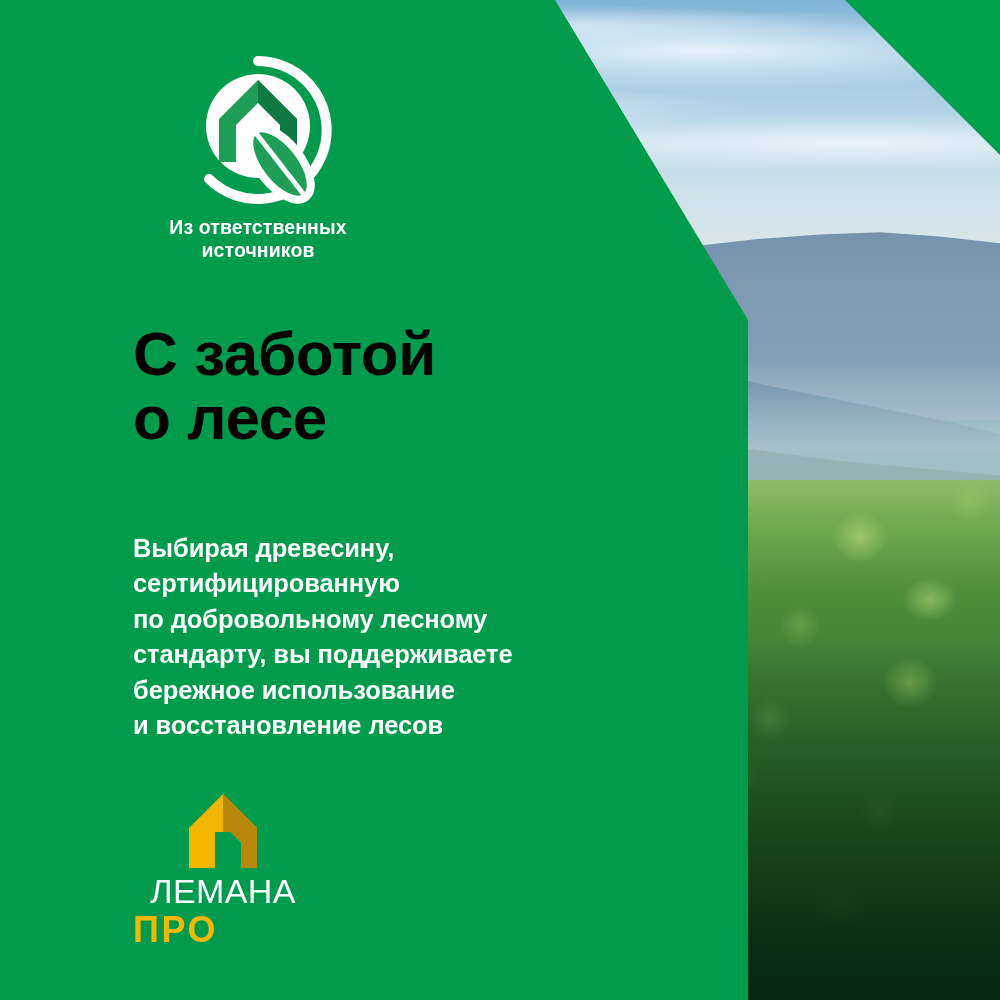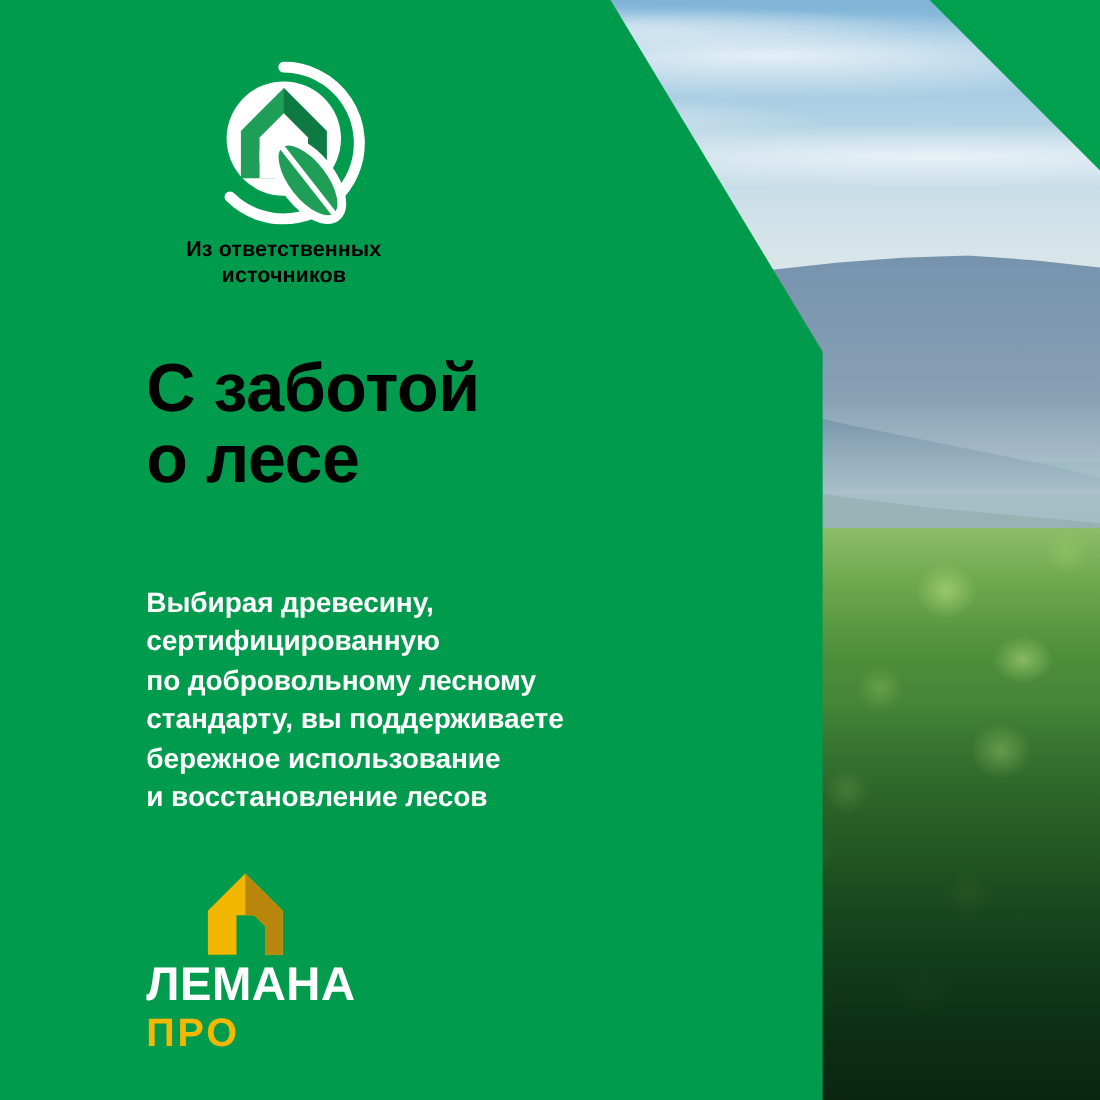--- a/index.html
+++ b/index.html
@@ -191,21 +191,21 @@
   }
   .cert-mark {
     width: 148px;
     height: 148px;
     margin: 0 auto;
     display: block;
   }
   .cert-caption {
     margin-top: 12px;
     text-align: center;
-    color: #000000;
+    color: #ffffff;
     font-size: 19.5px;
     font-weight: bold;
     line-height: 1.18;
     letter-spacing: .1px;
     white-space: pre-line;
   }
 
   
   .headline {
     position: absolute;
@@ -242,22 +242,22 @@
   .brand-house {
     display: block;
     margin: 0 auto;
     width: 72px;
     height: 78px;
   }
   .brand-word {
     display: block;
     text-align: center;
     color: #ffffff;
-    font-size: 43px;
-    font-weight: bold;
+    font-size: 34px;
+    font-weight: normal;
     letter-spacing: 0.4px;
     line-height: 1;
     margin-top: 4px;
   }
   .brand-sub {
     display: block;
     text-align: left;
     color: #F5B700;
     font-size: 36px;
     font-weight: bold;

